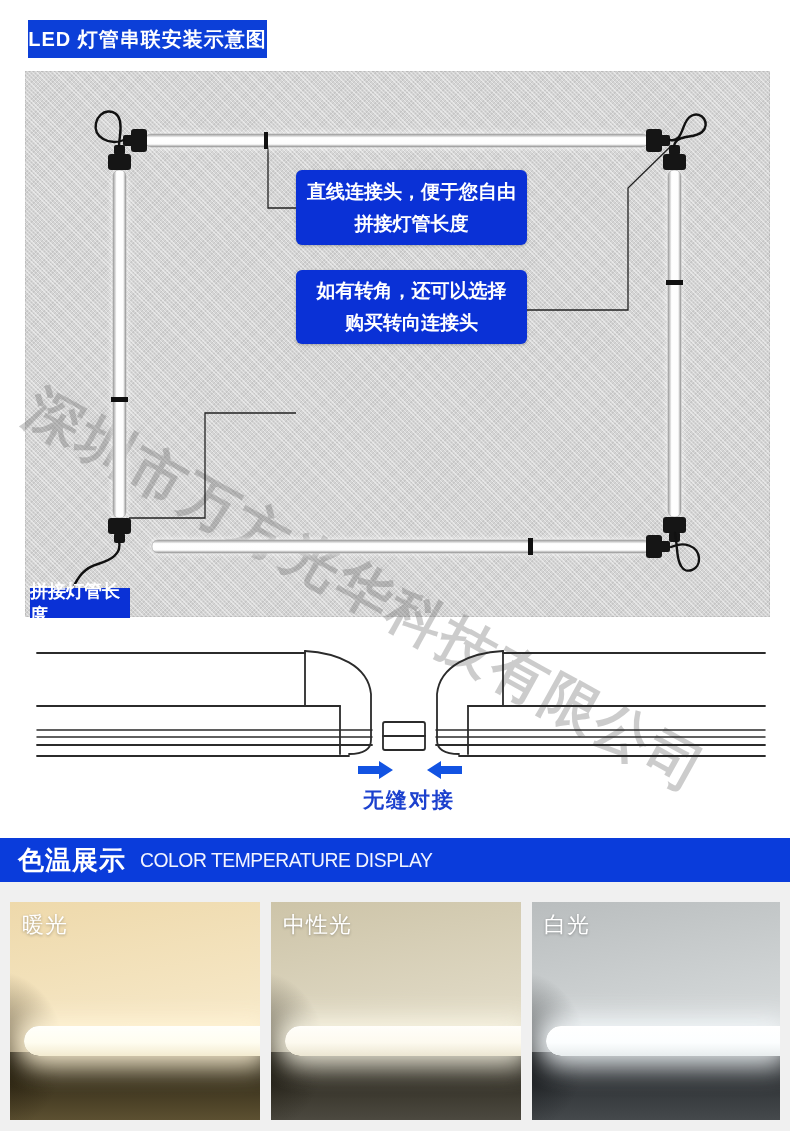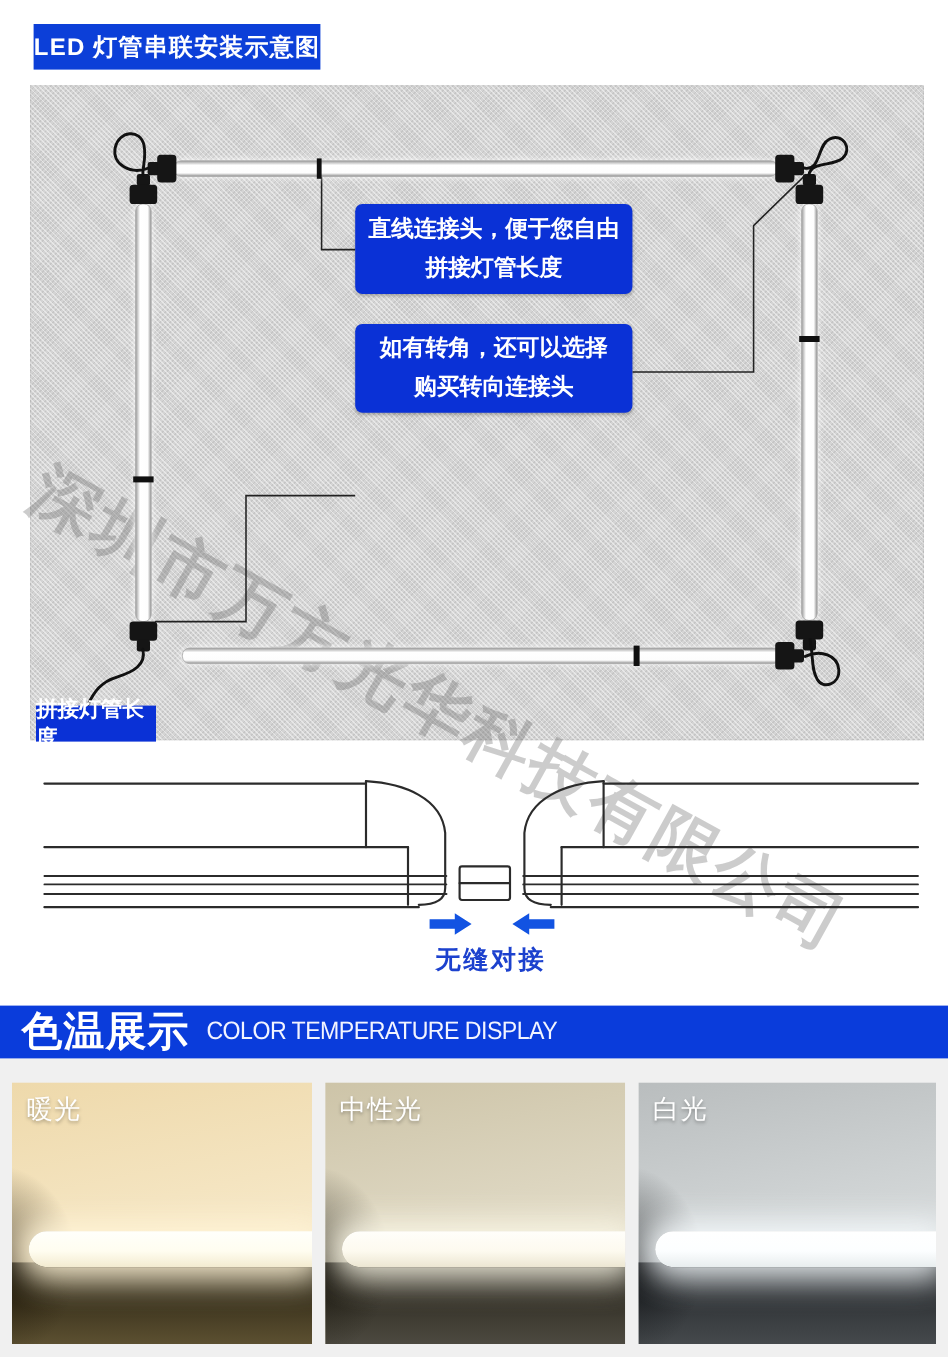--- a/index.html
+++ b/index.html
@@ -42,21 +42,21 @@
   .seam{position:absolute;left:0;top:640px;width:726px;height:190px;}
   .seam svg{position:absolute;left:0;top:0;z-index:2;}
   .seamline{fill:none;stroke:#2b2b2b;stroke-width:1.8;stroke-linecap:round;}
   .seamline.thin{stroke-width:1.5;}
   .seam-caption{position:absolute;left:0;top:146px;width:818px;text-align:center;
                 color:#1c41ce;font-size:21px;font-weight:bold;letter-spacing:2px;z-index:2;}
 
   
   .banner{position:absolute;left:0;top:838px;width:790px;height:44px;background:#0a3cdb;
           display:flex;align-items:center;z-index:4;}
-  .banner-cn{color:#fff;font-size:34px;font-weight:bold;margin-left:18px;letter-spacing:1px;}
+  .banner-cn{color:#fff;font-size:26px;font-weight:bold;margin-left:18px;letter-spacing:1px;}
   .banner-en{color:#f2f4ff;font-size:21px;font-weight:normal;margin-left:14px;
              letter-spacing:-0.5px;transform:scaleX(.92);transform-origin:left center;}
 
   
   .lower-bg{position:absolute;left:0;top:882px;width:790px;height:249px;background:#f0f0f0;}
   .photo{position:absolute;top:902px;height:218px;overflow:hidden;z-index:2;}
   .photo .wall,.photo .floor,.photo .vignette,.photo .tube{position:absolute;}
   .photo .wall{left:0;top:0;right:0;bottom:0;}
   .photo .floor{left:0;right:0;top:150px;bottom:0;}
   .photo .vignette{left:0;top:0;right:0;bottom:0;}

